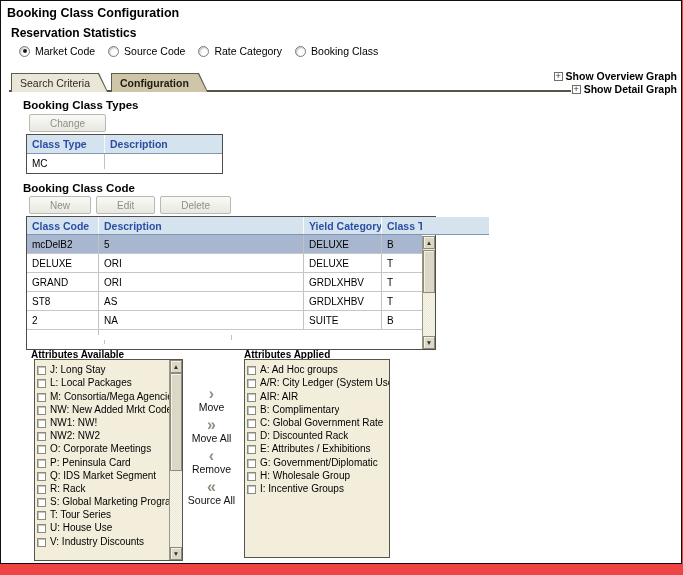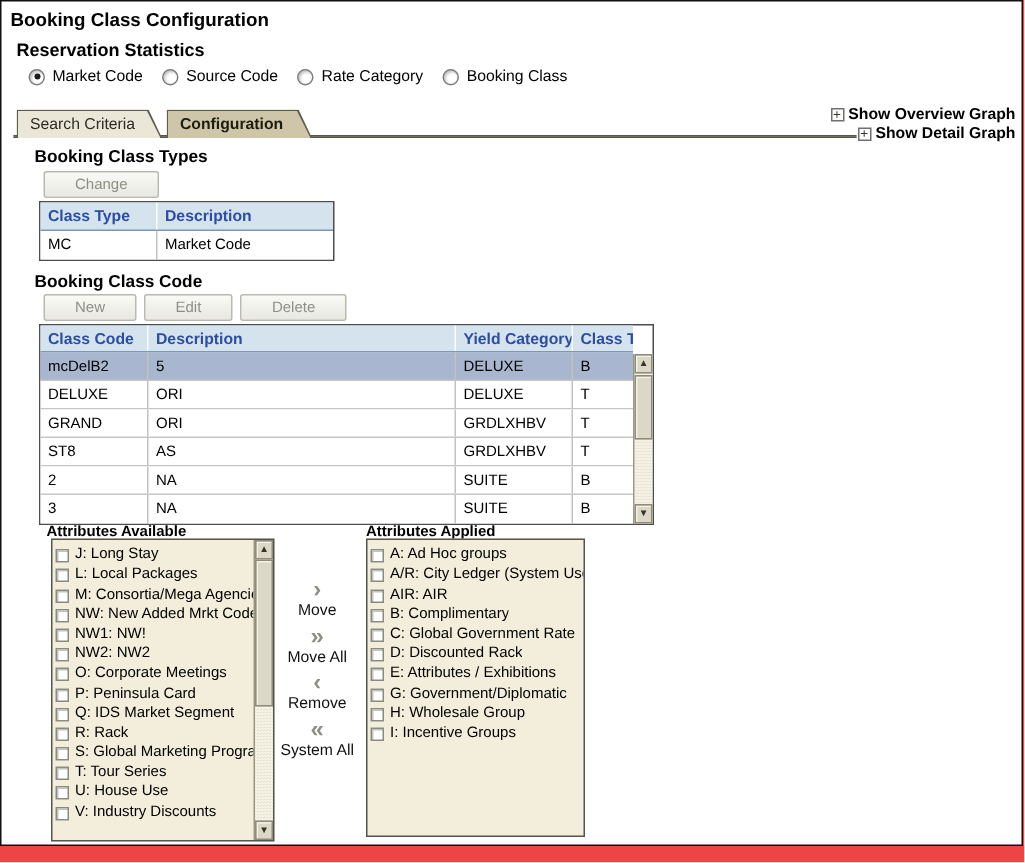--- a/index.html
+++ b/index.html
@@ -43,34 +43,34 @@
          color: #8f8f88; font-size: 10px; height: 18px; padding: 0 20px; font-family: Liberation Sans, sans-serif; }
   .btn-row { position: absolute; display: flex; gap: 5px; }
 
   
   .dtable { position: absolute; border: 1px solid #4d4d4d; background: #fff; }
   .thead { display: flex; background: #d5e3ef; border-bottom: 1px solid #7d98b3; height: 18px; }
   .th { font-size: 10.5px; font-weight: bold; color: #2b4ea2; padding: 3px 0 0 5px;
         border-right: 1px solid rgba(255,255,255,.85); overflow: hidden; white-space: nowrap; }
   .th:last-child { border-right: none; }
   .tr { display: flex; height: 19px; border-bottom: 1px solid #c6c6c6; background: #fff; }
-  .tr:last-child { border-bottom: none; }
+  .tr:last-child { border-bottom: none; flex-direction: column; }
   .tr.selected { background: #a8b7cf; }
   .td { font-size: 10px; padding: 4px 0 0 5px; border-right: 1px solid #c2c2c2; overflow: hidden; white-space: nowrap; }
   .td:last-child { border-right: none; }
 
   
   .t1 { left: 25px; top: 133px; width: 197px; }
   .t1 .thead { height: 19px; }
   .t1 .th:nth-of-type(1), .t1 .td:nth-of-type(1) { width: 78px; }
   .t1 .th:nth-of-type(2), .t1 .td:nth-of-type(2) { flex: 1; }
 
   
   .t2 { left: 25px; top: 215px; width: 410px; height: 134px; }
-  .t2 .thead { width: 395px; }
+  .t2 .thead { width: 462px; }
   .t2 .th:nth-of-type(1), .t2 .td:nth-of-type(1) { width: 72px; }
   .t2 .th:nth-of-type(2), .t2 .td:nth-of-type(2) { width: 205px; }
   .t2 .th:nth-of-type(3), .t2 .td:nth-of-type(3) { width: 78px; }
   .t2 .th:nth-of-type(4), .t2 .td:nth-of-type(4) { width: 40px; }
   .t2 .tr { width: 395px; }
 
   
   .sb { position: absolute; width: 13px; border-left: 1px solid #9b9784;
         background: repeating-conic-gradient(#f8f5ea 0% 25%, #ebe7d7 0% 50%); background-size: 2px 2px; }
   .sb-btn { position: absolute; left: 0; width: 12px; height: 13px; background: #dcd8c8;
@@ -339,21 +339,21 @@
       <div class="transfer-btn">
         <span class="chev">»</span>
         <span class="t-label">Move All</span>
       </div>
       <div class="transfer-btn">
         <span class="chev">‹</span>
         <span class="t-label">Remove</span>
       </div>
       <div class="transfer-btn">
         <span class="chev">«</span>
-        <span class="t-label">System All</span>
+        <span class="t-label">Source All</span>
       </div>
     </div>
 
     <div class="attr-label" style="left:243px; top:348px">Attributes Applied</div>
     <div class="attr-box box-applied">
       <div class="attr-list">
 
           <div class="attr-item">
             <span class="cb"></span>
             <span class="attr-text">A: Ad Hoc groups</span>

